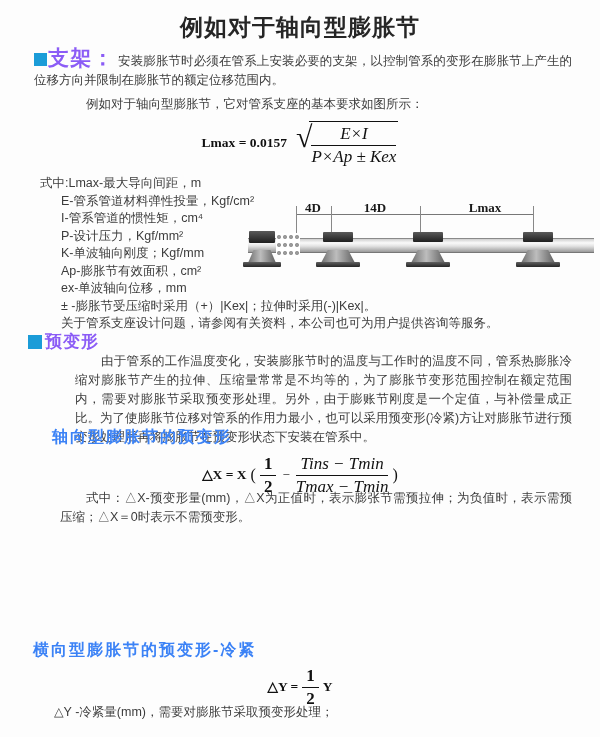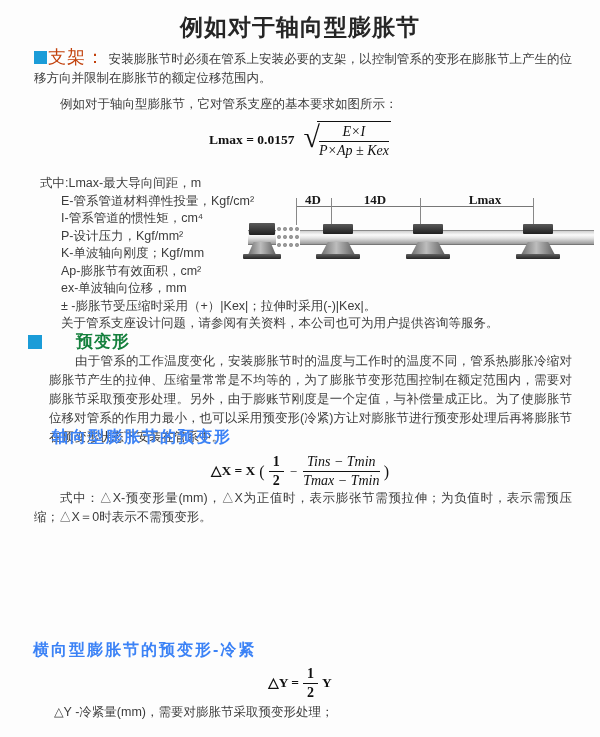--- a/index.html
+++ b/index.html
@@ -9,47 +9,47 @@
     font-family:"Liberation Sans", sans-serif; color:#3c3c3c;
   }
   
   .doc-title{
     position:absolute; top:12px; left:0; width:100%;
     text-align:center; font-size:23px; font-weight:bold; color:#262626;
     letter-spacing:1px;
   }
   .sec-head{position:absolute; display:flex; align-items:center; gap:2px;}
   .sq{display:inline-block; width:14px; height:14px; background:#1b9cd8; margin-right:1px;}
-  .sec-head .lbl{font-size:17px; font-weight:bold; color:#15803d; letter-spacing:1px;margin-left:31px;}
+  .sec-head .lbl{font-size:17px; font-weight:bold; color:#8b5cf6; letter-spacing:1px;}
   .sub-head{position:absolute; font-size:16px; font-weight:bold; color:#3b82f6; letter-spacing:2px;}
   
   .para{position:absolute; font-size:12.5px; line-height:19px; text-align:justify;}
-  .indent{text-indent:26px;}
-  .inline-head{font-size:18px; font-weight:normal; color:#c2410c; letter-spacing:1px;}
+  .indent{text-indent:26px;margin-left:26px;}
+  .inline-head{font-size:21px; font-weight:bold; color:#8b5cf6; letter-spacing:1px;}
   .inline-head .sq{width:13px; height:13px; transform:translateY(1px);}
   .deflist{position:absolute; font-size:12.5px; line-height:17.5px; white-space:nowrap;}
   .deflist .def{padding-left:21px;}
   .deflist .def.first{padding-left:0;}
   
   .formula{position:absolute; left:0; width:100%; text-align:center;
     font-family:"Liberation Serif", serif; color:#111;}
   .formula .lhs{font-weight:bold; font-size:13.5px;}
   .frac{display:inline-block; vertical-align:middle; text-align:center;
-    font-size:14px; line-height:1.15; font-style:italic;}
+    font-size:17px; line-height:1.15; font-style:italic;}
   .frac .num{display:block; border-bottom:1px solid #111; padding:0 4px 1px;}
   .frac .den{display:block; padding-top:1px;text-align:center;}
   .frac.upright{font-style:normal; font-weight:bold;}
   .root{display:inline-flex; align-items:flex-start; vertical-align:middle; margin-left:5px;}
   .root .rsign{font-size:30px; font-weight:400; line-height:26px; transform:translateY(3px);}
   .root .rbody{border-top:1.5px solid #111; padding:2px 2px 0; margin-left:-3px;}
   .paren{font-size:16px; vertical-align:middle;}
   .op{font-size:13px; vertical-align:middle; padding:0 2px;}
   .rhs{font-weight:bold; font-size:13.5px;}
   
-  .diagram{position:absolute; left:248px; top:192px; width:348px; height:80px;}
+  .diagram{position:absolute; left:248px; top:200px; width:348px; height:80px;}
   .dim-label{position:absolute; top:0; transform:translateX(-50%);
     font-family:"Liberation Serif", serif; font-weight:bold; font-size:13px; color:#1a1a1a;}
   .dim-line{position:absolute; top:14px; height:0; border-top:1px solid #777;}
   .tick{position:absolute; top:6px; width:1px; height:29px; background:#888;}
   .pipe{position:absolute; left:0; top:38px; width:346px; height:13px;
     background:linear-gradient(#cfcfcf 0%, #fafafa 30%, #e2e2e2 55%, #9a9a9a 100%);
     border-top:1px solid #8a8a8a; border-bottom:1px solid #777;}
   .bellows{position:absolute; left:28px; top:33px; width:24px; height:25px; background:#fff;
     background-image:radial-gradient(circle at 3px 4px, #9a9a9a 1.6px, rgba(0,0,0,0) 2.4px);
     background-size:6px 8px;}

